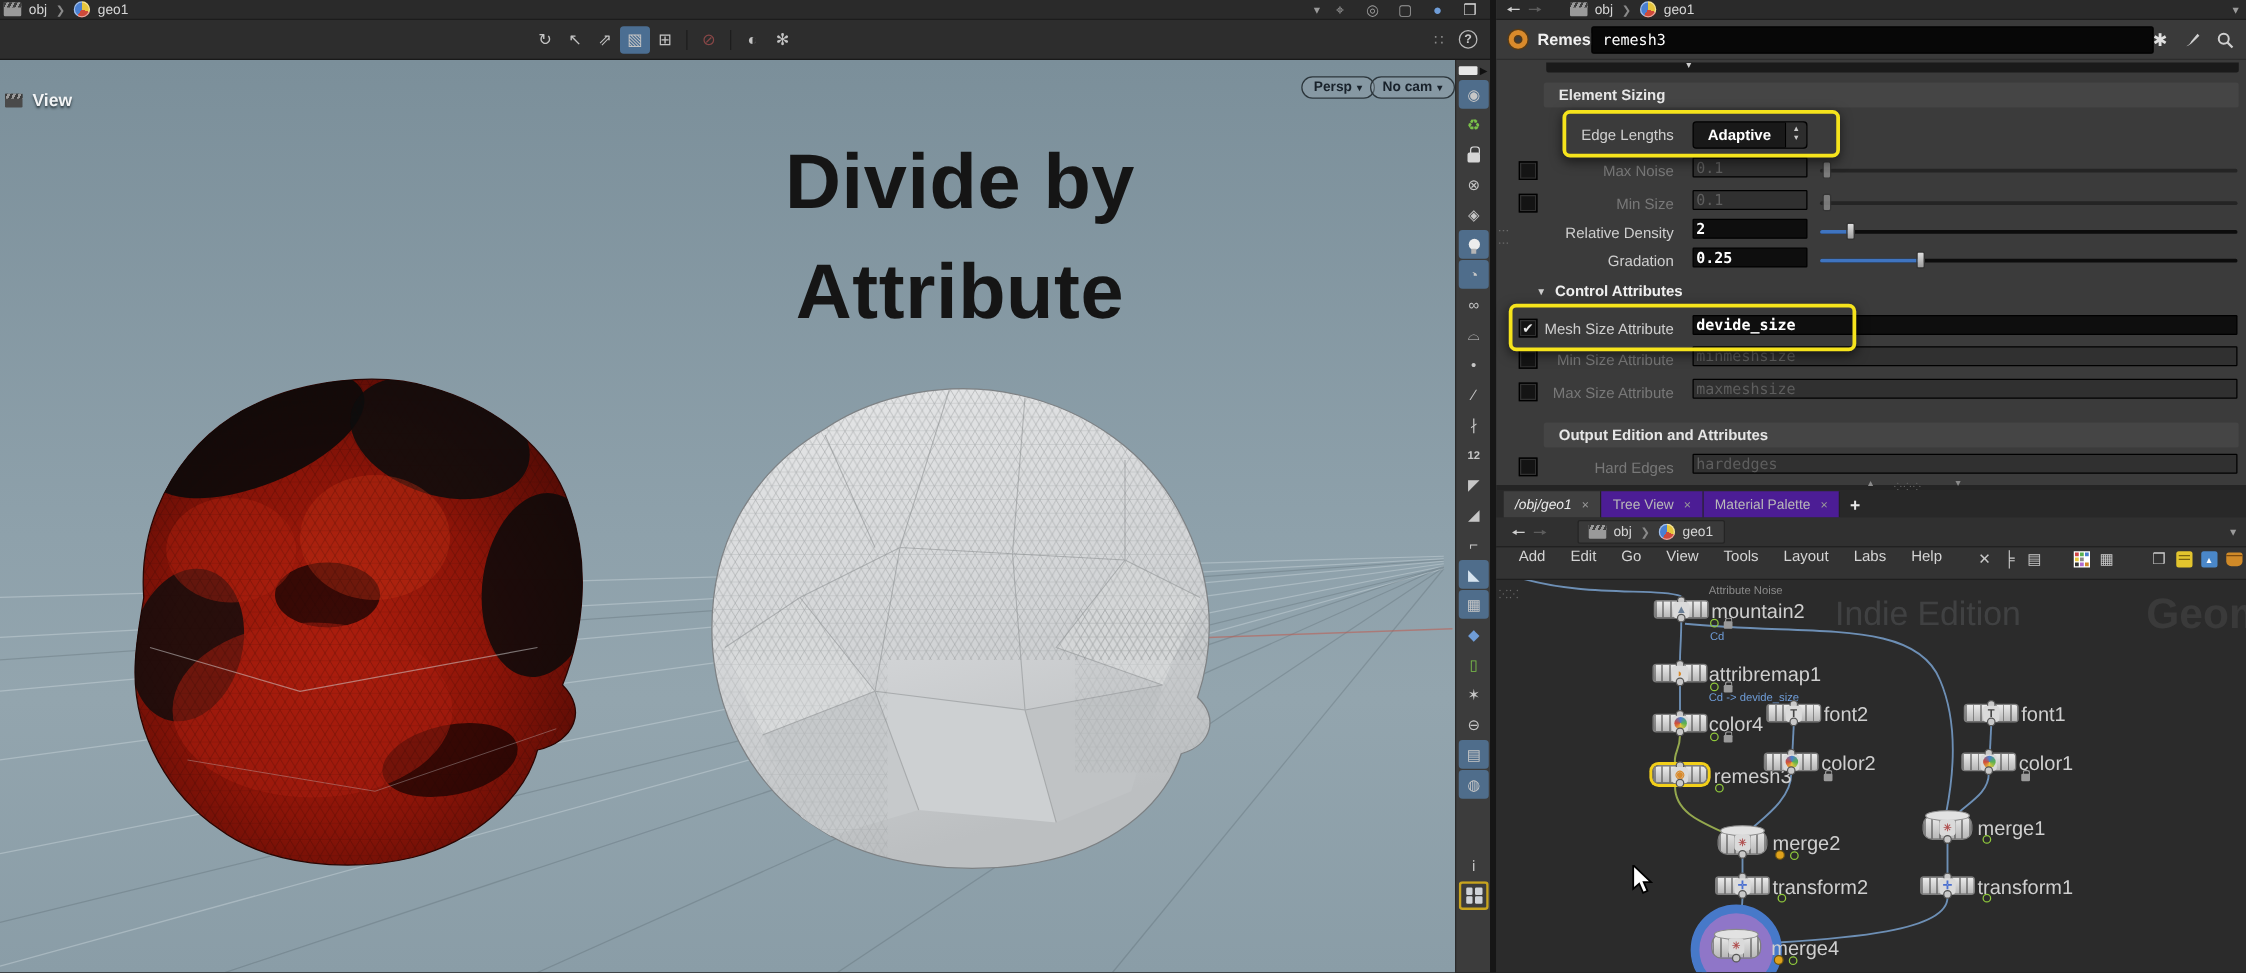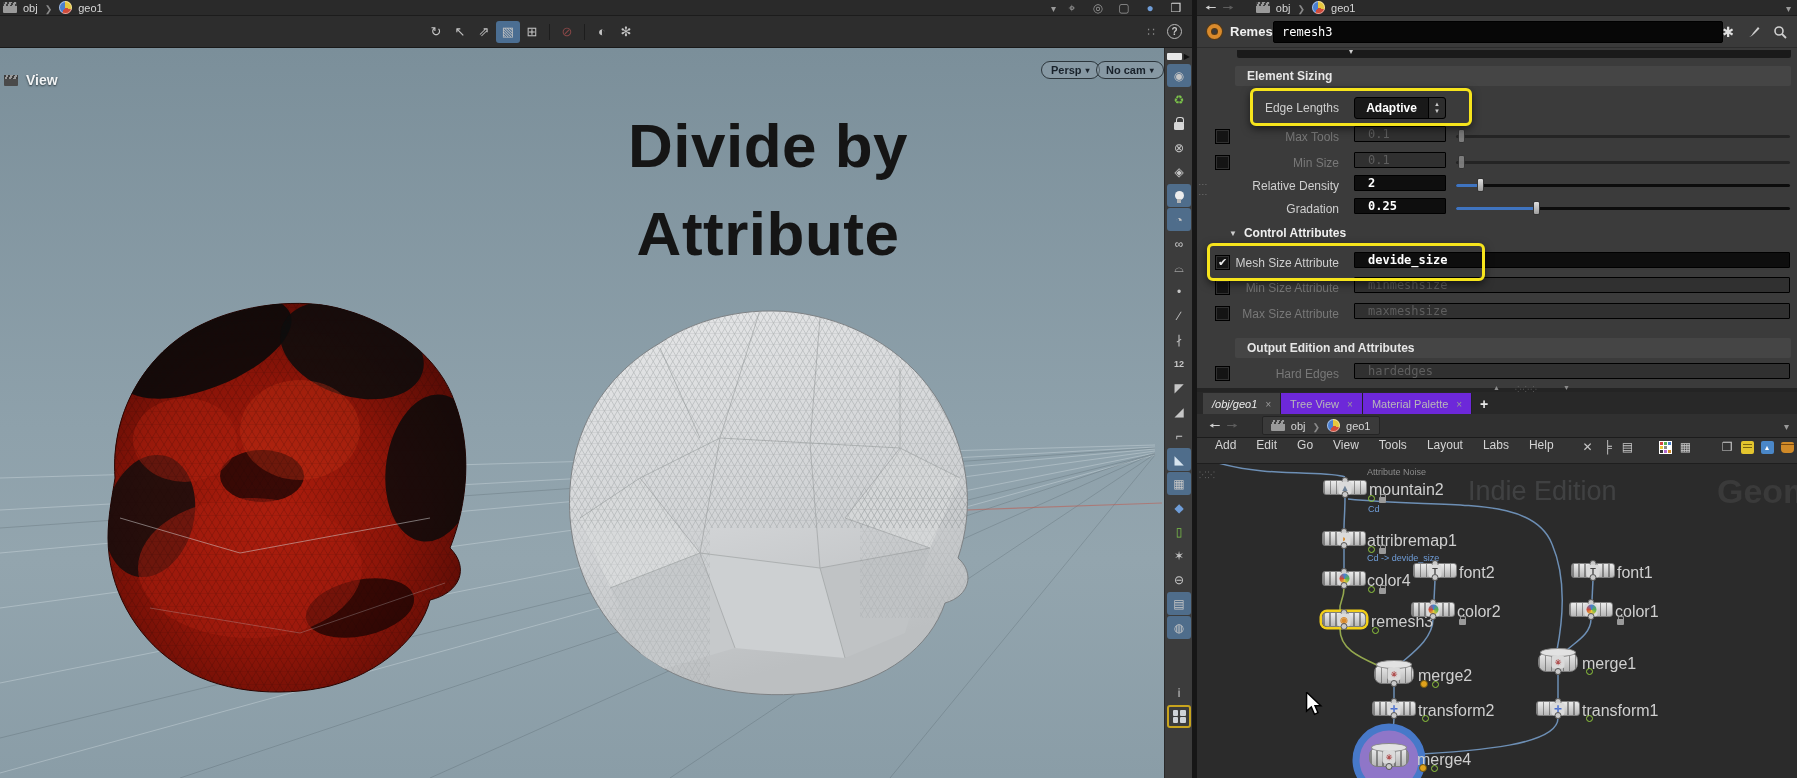--- a/index.html
+++ b/index.html
@@ -50,21 +50,21 @@
   .stow-handle{width:16px;height:7px;background:#e8e8e8;border-radius:1px}
 
   
   #params{background:#3b3b3b}
   .sech{position:absolute;left:38px;right:6px;height:20px;background:#454545;border-radius:2px;display:flex;align-items:center;padding-left:12px;color:#e6e6e6;font-weight:bold;font-size:12px}
   .subsech{position:absolute;left:32px;color:#efefef;font-weight:bold;font-size:12px;display:flex;align-items:center;gap:7px}
   .subsech::before{content:"▼";font-size:8px;color:#cdcdcd}
   .plabel{position:absolute;width:132px;text-align:right;color:#cfcfcf;font-size:12px}
   .plabel.dis{color:#787878}
   .fld{position:absolute;height:16px;background:#0e0e0e;border:1px solid #000;color:#fff;
-    font:bold 12px "DejaVu Sans Mono",monospace;display:flex;align-items:flex-start;padding:0 13px;border-radius:1px}
+    font:bold 12px "DejaVu Sans Mono",monospace;display:flex;align-items:flex-start;padding:0 2px;border-radius:1px}
   .fld.dis{background:#303030;color:#5e5e5e;font-weight:normal}
   .cb{position:absolute;width:15px;height:15px;background:#141414;border:1px solid #000;box-shadow:inset 0 0 0 1px #303030;display:flex;align-items:center;justify-content:center;color:#ececec;font-size:11px}
   .slider{position:absolute;height:14px}
   .slider .track{position:absolute;left:0;right:0;top:6px;height:3px;background:#0c0c0c;border-radius:2px}
   .slider .fill{position:absolute;left:0;top:6px;height:3px;background:#3f74c0;border-radius:2px}
   .slider .handle{position:absolute;top:0;width:7px;height:14px;background:linear-gradient(#dedede,#9d9d9d);border:1px solid #333;border-radius:2px}
   .slider.dis .track{background:#242424}
   .slider.dis .handle{background:#8d8d8d;opacity:.8}
   .dd{position:absolute;height:22px;background:#191919;border:1px solid #000;border-radius:3px;display:flex;align-items:stretch}
   .dd .txt{flex:1;display:flex;align-items:center;justify-content:center;font-weight:bold;color:#fff;font-size:12px;padding:0 8px}
@@ -73,21 +73,21 @@
   .stowdots{position:absolute;color:#6a6a6a;font-size:9px;letter-spacing:1px}
 
   
   .nodetype{font-weight:bold;color:#f0f0f0;font-size:13px}
   .donut{width:15px;height:15px;border-radius:50%;border:4px solid #d98a2b;box-shadow:0 0 0 1px #5a3a10, inset 0 0 0 1px #5a3a10}
   .hicon{width:18px;height:18px;display:flex;align-items:center;justify-content:center}
 
   
   #network{background:#2b2b2b}
   .tabbar{background:#282828;display:flex;align-items:flex-end}
-  .tab{height:21px;display:flex;align-items:center;gap:8px;padding:0 9px;background:#6d28d9;border-right:1px solid #222;color:#b9b9b9;font-size:11px}
+  .tab{height:21px;display:flex;align-items:center;gap:8px;padding:0 9px;background:#4c1d95;border-right:1px solid #222;color:#b9b9b9;font-size:11px}
   .tab.active{background:#404040;color:#ececec;font-style:italic}
   .tab .x::before{content:"×";font-size:10px;color:#9a9a9a}
   .tabplus{width:24px;height:21px;display:flex;align-items:center;justify-content:center;color:#e8e8e8;font-weight:bold;font-size:14px}
   .menubar{background:#333;display:flex;border-bottom:1px solid #1e1e1e}
   .mitem{color:#d4d4d4;font-size:12px;padding:0 10px}
   .micon{width:20px;height:18px;display:flex;align-items:center;justify-content:center;color:#c9c9c9;font-size:12px}
   .pal{width:13px;height:13px;display:grid;grid-template-columns:1fr 1fr 1fr;gap:1px;background:#fff;padding:1px}
   .note-ic{width:13px;height:13px;background:#e3c52e;border-radius:2px;position:relative}
   .note-ic::before{content:"";position:absolute;left:2px;top:3px;right:2px;height:1.5px;background:#7a6410;box-shadow:0 3px 0 #7a6410}
   .img-ic{width:13px;height:13px;background:#4a87c8;border-radius:2px;color:#fff;font-size:8px;display:flex;align-items:center;justify-content:center}
@@ -349,21 +349,21 @@
       </div>
 
       <div class="hlbox" style="left:53px;top:88px;width:222px;height:38px"></div>
       <span class="plabel" style="left:10px;top:101px">Edge Lengths</span>
       <div class="dd" style="left:157px;top:97px;width:92px">
         <span class="txt">Adaptive</span>
         <span class="spin">▲<br>▼</span>
       </div>
 
       <span class="cb" style="left:18px;top:129px"></span>
-      <span class="plabel dis" style="left:10px;top:130px">Max Tools</span>
+      <span class="plabel dis" style="left:10px;top:130px">Max Noise</span>
       <div class="fld dis" style="left:157px;top:126px;width:92px">
           <span>0.1</span>
         </div>
       <div class="slider dis" style="left:259px;top:129px;width:334px">
           <span class="track"></span>
           <span class="handle" style="left:2px"></span>
         </div>
 
       <span class="cb" style="left:18px;top:155px"></span>
       <span class="plabel dis" style="left:10px;top:156px">Min Size</span>

